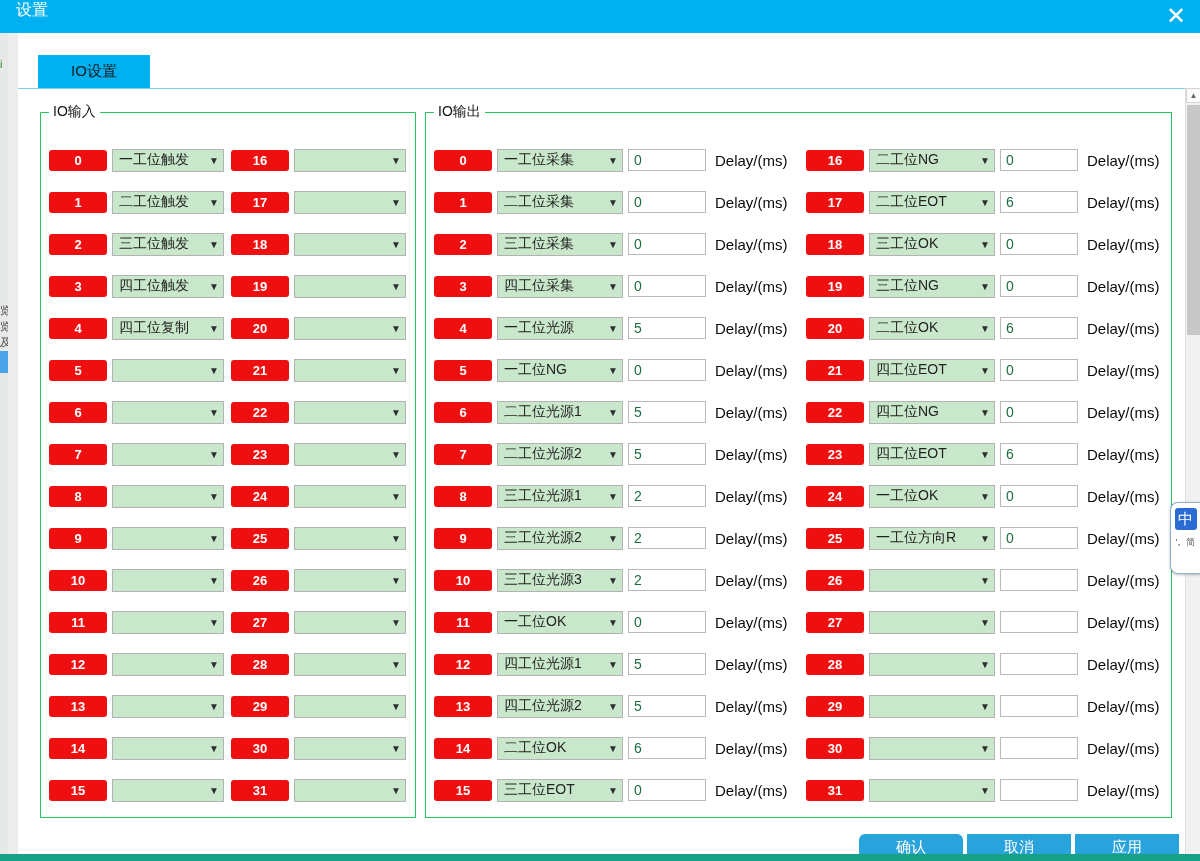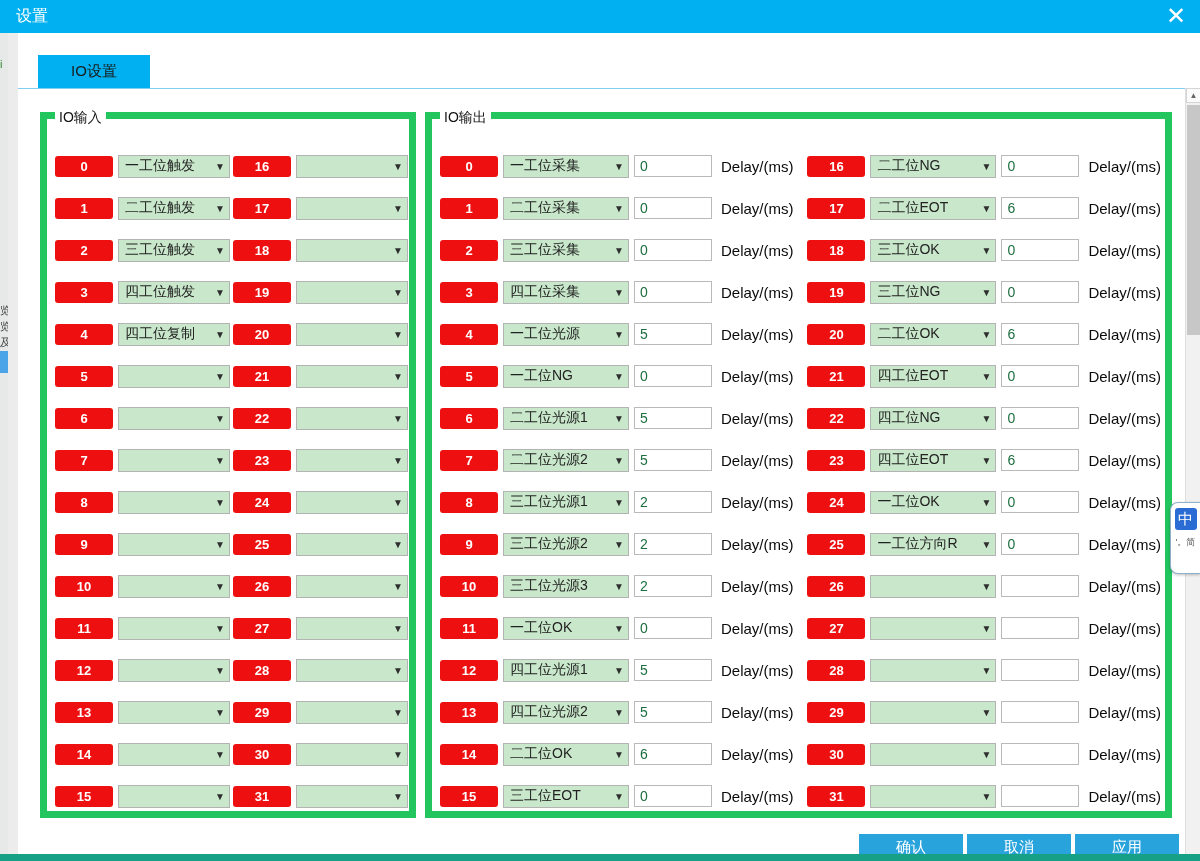--- a/index.html
+++ b/index.html
@@ -7,21 +7,21 @@
   body {
     position: relative;
     font-family: "Liberation Sans", "DejaVu Sans", sans-serif;
     background: #ececec;
     overflow: hidden;
     color: #111;
   }
   
   .titlebar {
     position:absolute; left:0; top:0; width:1200px; height:33px;
-    background:#00b0f0; display:flex; align-items:center;
+    background:#00b0f0; display:flex; 
   }
   .titlebar .title { color:#fff; font-size:16px; margin-left:16px; }
   .titlebar .close {
     position:absolute; right:14px; top:2px; color:#fff; font-size:24px;
     line-height:28px; cursor:pointer; font-weight:bold;
   }
   
   .left-strip {
     position:absolute; left:0; top:33px; width:8px; height:821px;
     background:#e7e9e9; overflow:hidden; font-size:11px; color:#444;
@@ -59,21 +59,21 @@
     position:absolute; left:18px; top:33px; width:1177px; height:850px;
     background:#ffffff;
   }
   .tab {
     position:absolute; left:20px; top:22px; width:112px; height:33px;
     background:#00b0f0; color:#1a1a1a; font-size:15px;
     display:flex; align-items:center; justify-content:center; cursor:pointer;
   }
   .tab-underline { position:absolute; left:0; top:55px; width:1177px; height:1px; background:#7fd0ef; }
   
-  .groupbox { position:absolute; border:7px solid #22c55e; background:#fff; }
+  .groupbox { position:absolute; border:1px solid #22c55e; background:#fff; }
   .group-input  { left:22px;  top:79px; width:376px; height:706px; }
   .group-output { left:407px; top:79px; width:747px; height:706px; }
   .legend {
     position:absolute; top:-10px; left:8px; background:#fff;
     padding:0 4px; font-size:14px; color:#111;
   }
   .cols { display:flex; padding:26px 0 0 8px; }
   .col  { display:flex; flex-direction:column; }
   .col-in-1  { width:182px; }
   .col-in-2  { width:180px; }
@@ -104,21 +104,21 @@
     font-size:14px; color:#1d6e3f; padding:0 5px; margin-left:5px; flex:none;
     font-family:"Liberation Sans", sans-serif;
   }
   .delay-label { font-size:15px; color:#0a0a0a; margin-left:9px; white-space:nowrap; }
   
   .btn {
     position:absolute; top:801px; width:104px; height:26px;
     background:#29a3dc; color:#fff; border:none; font-size:15px;
     font-family:"Liberation Sans", sans-serif; cursor:pointer;
   }
-  .btn-confirm { right:232px; }
+  .btn-confirm { right:232px;border-radius:6px; }
   .btn-cancel  { right:124px; }
   .btn-apply   { right:16px;  }
 </style>
 </head>
 <body>
 
 <div class="left-strip">
   <span class="left-frag" style="top:25px;  color:#2a8a2a;">i</span>
   <span class="left-frag" style="top:270px;">览</span>
   <span class="left-frag" style="top:286px;">览</span>

